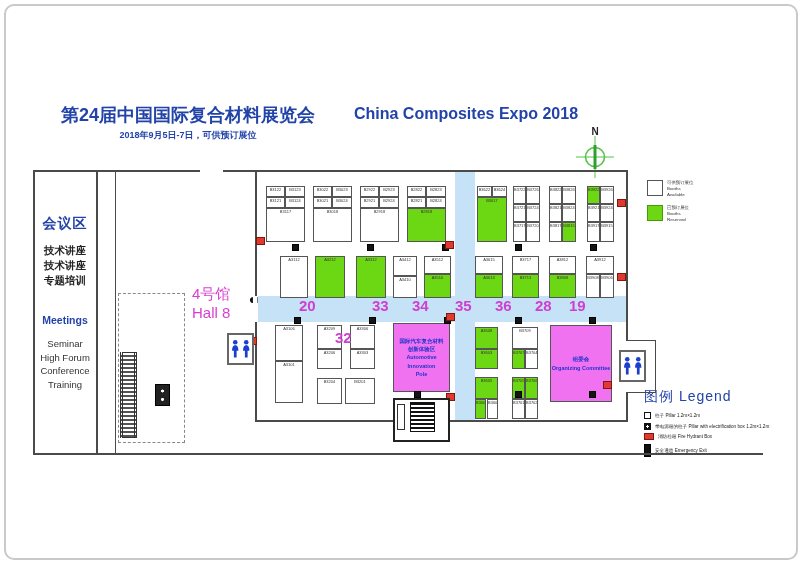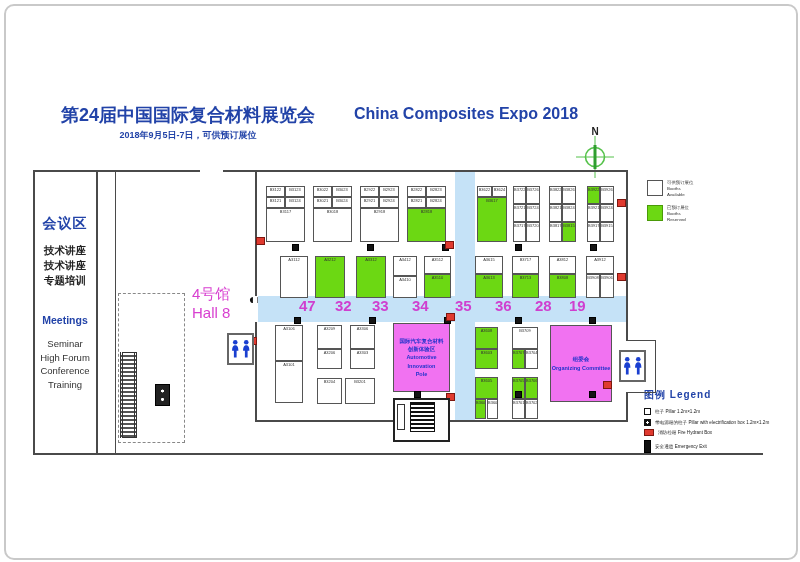--- a/index.html
+++ b/index.html
@@ -42,21 +42,21 @@
   .stairs::before{content:"";position:absolute;left:4%;top:10%;width:12%;height:60%;border:1px solid #333;}
   .unit{position:absolute;border:1px solid #000;background:radial-gradient(circle at 50% 30%,#fff 1.2px,transparent 1.8px),radial-gradient(circle at 50% 72%,#fff 1.2px,transparent 1.8px),#222;}
 
   
   .status-legend{position:absolute;left:647px;top:180px;}
   .status-item{display:flex;gap:4px;margin-bottom:7px;align-items:flex-start;}
   .status-box{width:14px;height:14px;border:1px solid #555;background:#fff;flex:0 0 auto;}
   .status-box.reserved{background:var(--green);border-color:#4a9a08;}
   .status-lines{font-size:4.4px;line-height:1.35;color:#333;}
   .legend{position:absolute;left:644px;top:388px;width:150px;}
-  .legend-title{font-size:10px;font-weight:bold;color:#2243a8;margin-bottom:6px;letter-spacing:1px;}
+  .legend-title{font-size:14px;font-weight:normal;color:#2243a8;margin-bottom:6px;letter-spacing:1px;}
   .legend-item{display:flex;align-items:center;gap:4px;font-size:4.6px;color:#222;margin-bottom:3.5px;}
   .li{flex:0 0 auto;}
   .li-pillar{width:5px;height:5px;border:1px solid #111;background:#fff;}
   .li-pillar-power{width:5px;height:5px;border:1px solid #111;background:radial-gradient(circle,#fff 1px,transparent 1.4px),#111;}
   .li-hydrant{width:8px;height:5px;background:var(--red);border:1px solid #7d1710;}
   .li-exit{width:5px;height:11px;background:#111;border:1px solid #000;}
 </style>
 </head>
 <body>
 
@@ -233,22 +233,22 @@
     <div class="booth fm" style="left: 393px; top: 323px; width: 57px; height: 69px;">
       <div>国际汽车复合材料</div>
       <div>创新体验区</div>
       <div>Automotive Innovation</div>
       <div>Pole</div>
     </div>
     <div class="booth fm" style="left: 550px; top: 325px; width: 62px; height: 77px;">
       <div>组委会</div>
       <div>Organizing Committee</div>
     </div>
-    <div class="anum" style="left: 299px;">47</div>
-    <div class="anum" style="left: 335px;">32</div>
+    <div class="anum" style="left: 299px;">20</div>
+    <div class="anum" style="left: 335px; margin-top: 32px;">32</div>
     <div class="anum" style="left: 372px;">33</div>
     <div class="anum" style="left: 412px;">34</div>
     <div class="anum" style="left: 455px;">35</div>
     <div class="anum" style="left: 495px;">36</div>
     <div class="anum" style="left: 535px;">28</div>
     <div class="anum" style="left: 569px;">19</div>
     <div class="pillar" style="left: 295px; top: 247px;"></div>
     <div class="pillar" style="left: 370px; top: 247px;"></div>
     <div class="pillar" style="left: 445px; top: 247px;"></div>
     <div class="pillar" style="left: 518px; top: 247px;"></div>

